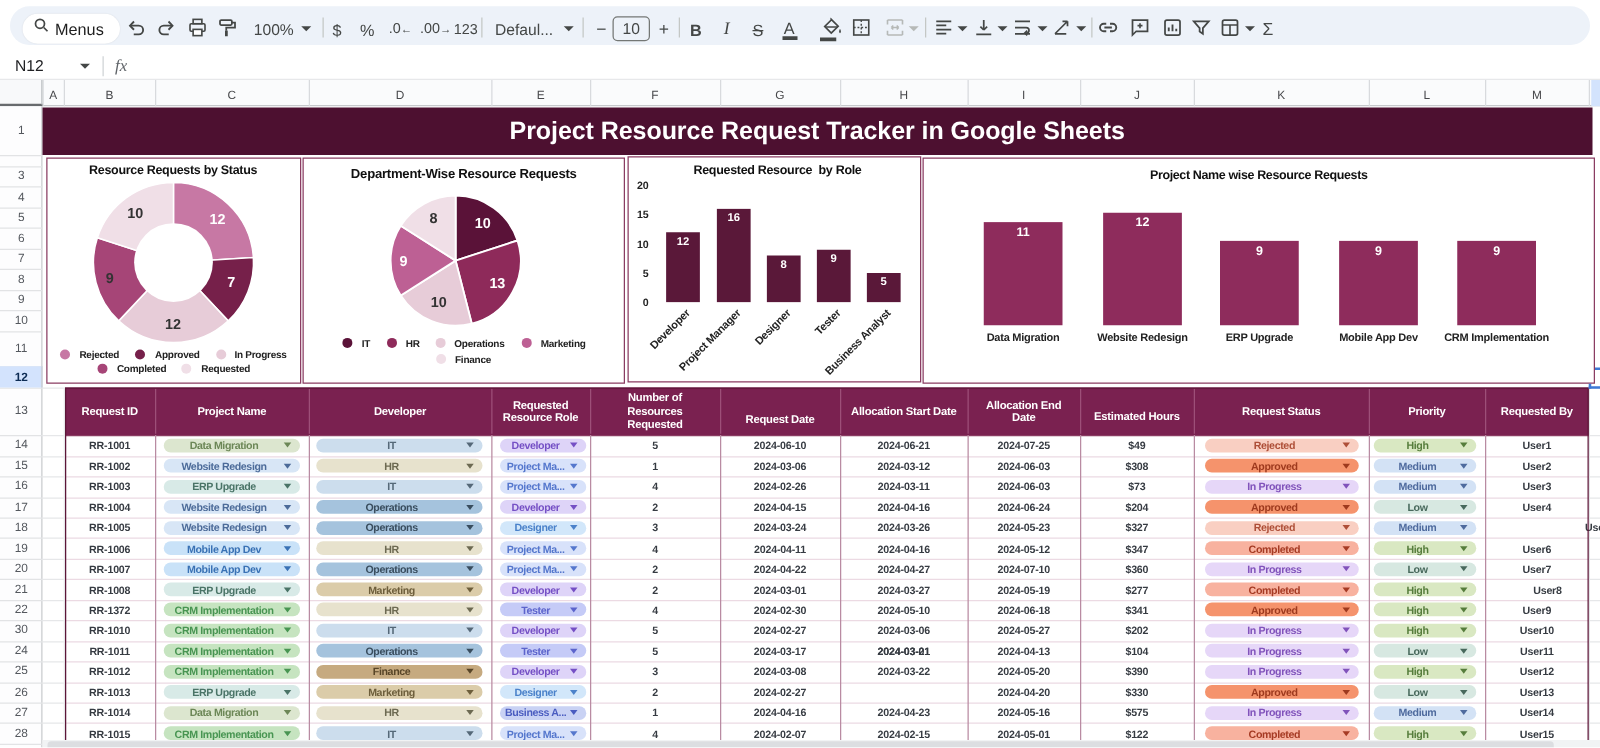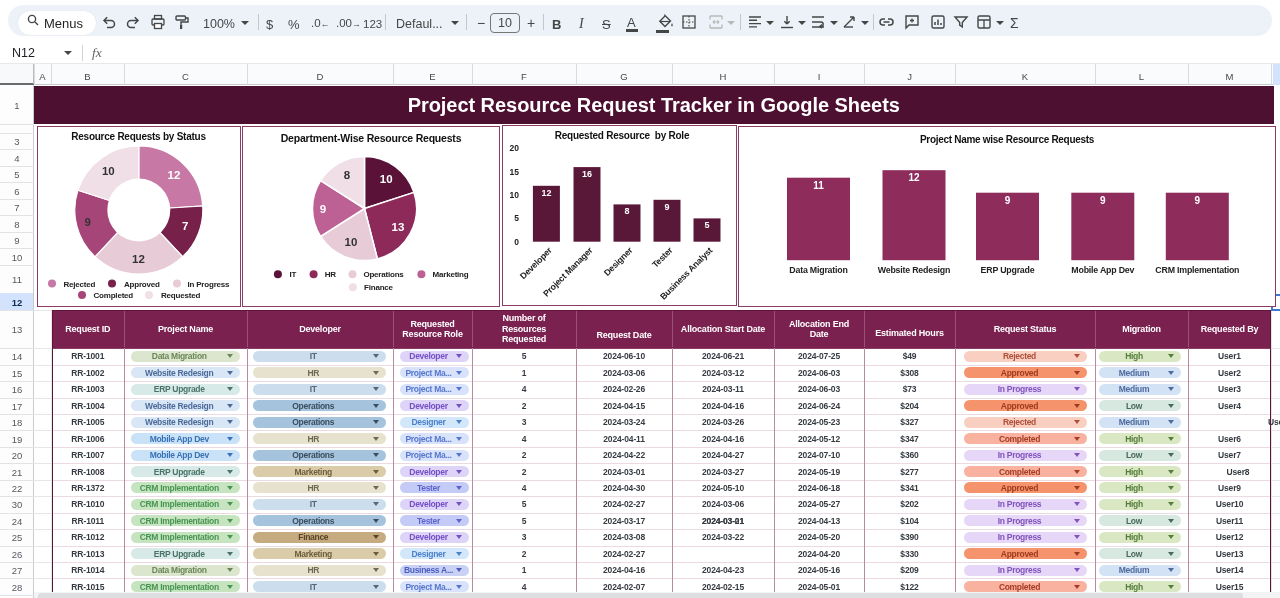--- a/index.html
+++ b/index.html
@@ -346,21 +346,21 @@
 <div class="hcell" style="left:51.5px;top:310.0px;width:72.5px;height:38.2px">Request ID</div>
 <div class="hcell" style="left:124.0px;top:310.0px;width:123.0px;height:38.2px">Project Name</div>
 <div class="hcell" style="left:247.0px;top:310.0px;width:146.0px;height:38.2px">Developer</div>
 <div class="hcell" style="left:393.0px;top:310.0px;width:79.0px;height:38.2px">Requested<br>Resource Role</div>
 <div class="hcell" style="left:472.0px;top:310.0px;width:104.0px;height:38.2px">Number of<br>Resources<br>Requested</div>
 <div class="hcell" style="left:576.0px;top:310.0px;width:96.0px;height:50px">Request Date</div>
 <div class="hcell" style="left:672.0px;top:310.0px;width:102.0px;height:38.2px">Allocation Start Date</div>
 <div class="hcell" style="left:774.0px;top:310.0px;width:90.0px;height:38.2px">Allocation End<br>Date</div>
 <div class="hcell" style="left:864.0px;top:310.0px;width:91.0px;height:47px">Estimated Hours</div>
 <div class="hcell" style="left:955.0px;top:310.0px;width:140.0px;height:38.2px">Request Status</div>
-<div class="hcell" style="left:1095.0px;top:310.0px;width:93.0px;height:38.2px">Migration</div>
+<div class="hcell" style="left:1095.0px;top:310.0px;width:93.0px;height:38.2px">Priority</div>
 <div class="hcell" style="left:1188.0px;top:310.0px;width:83.0px;height:38.2px">Requested By</div>
 <div class="vline" style="left:124.0px;top:311.0px;height:36.2px;background:#9d4f78"></div>
 <div class="vline" style="left:247.0px;top:311.0px;height:36.2px;background:#9d4f78"></div>
 <div class="vline" style="left:393.0px;top:311.0px;height:36.2px;background:#9d4f78"></div>
 <div class="vline" style="left:472.0px;top:311.0px;height:36.2px;background:#9d4f78"></div>
 <div class="vline" style="left:576.0px;top:311.0px;height:36.2px;background:#9d4f78"></div>
 <div class="vline" style="left:672.0px;top:311.0px;height:36.2px;background:#9d4f78"></div>
 <div class="vline" style="left:774.0px;top:311.0px;height:36.2px;background:#9d4f78"></div>
 <div class="vline" style="left:864.0px;top:311.0px;height:36.2px;background:#9d4f78"></div>
 <div class="vline" style="left:955.0px;top:311.0px;height:36.2px;background:#9d4f78"></div>
@@ -457,21 +457,21 @@
 <div class="dcell" style="left:774.0px;top:463.3px;width:90.0px;height:16.44px">2024-05-19</div>
 <div class="dcell" style="left:864.0px;top:463.3px;width:91.0px;height:16.44px">$277</div>
 <div class="dcell" style="left:1188.0px;top:463.3px;width:100px;height:16.44px">User8</div>
 <div class="chip" style="left:131.0px;top:466.0px;width:108.5px;background:#d8eae7;color:#4a7467">ERP Upgrade<div class="chipcar" style="border-top-color:#4a7467"></div></div>
 <div class="chip" style="left:252.5px;top:466.0px;width:133.5px;background:#dbcca9;color:#6d5e3b">Marketing<div class="chipcar" style="border-top-color:#6d5e3b"></div></div>
 <div class="chip" style="left:400.0px;top:466.0px;width:69.0px;background:#ded4f8;color:#7550c5">Developer<div class="chipcar" style="border-top-color:#7550c5"></div></div>
 <div class="chip" style="left:964.0px;top:466.0px;width:123.0px;background:#f8b29f;color:#a63b24">Completed<div class="chipcar" style="border-top-color:#a63b24"></div></div>
 <div class="chip" style="left:1099.0px;top:466.0px;width:82.0px;background:#d9e8c2;color:#567d3c">High<div class="chipcar" style="border-top-color:#567d3c"></div></div>
 <div class="dcell" style="left:51.5px;top:479.7px;width:72.5px;height:16.44px">RR-1372</div>
 <div class="dcell" style="left:472.0px;top:479.7px;width:104.0px;height:16.44px">4</div>
-<div class="dcell" style="left:576.0px;top:479.7px;width:96.0px;height:16.44px">2024-04-30</div>
+<div class="dcell" style="left:576.0px;top:479.7px;width:96.0px;height:16.44px">2024-02-30</div>
 <div class="dcell" style="left:672.0px;top:479.7px;width:102.0px;height:16.44px">2024-05-10</div>
 <div class="dcell" style="left:774.0px;top:479.7px;width:90.0px;height:16.44px">2024-06-18</div>
 <div class="dcell" style="left:864.0px;top:479.7px;width:91.0px;height:16.44px">$341</div>
 <div class="dcell" style="left:1188.0px;top:479.7px;width:83.0px;height:16.44px">User9</div>
 <div class="chip" style="left:131.0px;top:482.4px;width:108.5px;background:#c6e4c0;color:#489552">CRM Implementation<div class="chipcar" style="border-top-color:#489552"></div></div>
 <div class="chip" style="left:252.5px;top:482.4px;width:133.5px;background:#e7e2cd;color:#6d6a52">HR<div class="chipcar" style="border-top-color:#6d6a52"></div></div>
 <div class="chip" style="left:400.0px;top:482.4px;width:69.0px;background:#c5cbf7;color:#5c64cc">Tester<div class="chipcar" style="border-top-color:#5c64cc"></div></div>
 <div class="chip" style="left:964.0px;top:482.4px;width:123.0px;background:#f5936c;color:#9e3a1e">Approved<div class="chipcar" style="border-top-color:#9e3a1e"></div></div>
 <div class="chip" style="left:1099.0px;top:482.4px;width:82.0px;background:#d9e8c2;color:#567d3c">High<div class="chipcar" style="border-top-color:#567d3c"></div></div>
 <div class="dcell" style="left:51.5px;top:496.2px;width:72.5px;height:16.44px">RR-1010</div>
@@ -520,21 +520,21 @@
 <div class="chip" style="left:131.0px;top:548.2px;width:108.5px;background:#d8eae7;color:#4a7467">ERP Upgrade<div class="chipcar" style="border-top-color:#4a7467"></div></div>
 <div class="chip" style="left:252.5px;top:548.2px;width:133.5px;background:#dbcca9;color:#6d5e3b">Marketing<div class="chipcar" style="border-top-color:#6d5e3b"></div></div>
 <div class="chip" style="left:400.0px;top:548.2px;width:69.0px;background:#d2e7fa;color:#4b82ca">Designer<div class="chipcar" style="border-top-color:#4b82ca"></div></div>
 <div class="chip" style="left:964.0px;top:548.2px;width:123.0px;background:#f5936c;color:#9e3a1e">Approved<div class="chipcar" style="border-top-color:#9e3a1e"></div></div>
 <div class="chip" style="left:1099.0px;top:548.2px;width:82.0px;background:#d7e8e1;color:#48695c">Low<div class="chipcar" style="border-top-color:#48695c"></div></div>
 <div class="dcell" style="left:51.5px;top:561.9px;width:72.5px;height:16.44px">RR-1014</div>
 <div class="dcell" style="left:472.0px;top:561.9px;width:104.0px;height:16.44px">1</div>
 <div class="dcell" style="left:576.0px;top:561.9px;width:96.0px;height:16.44px">2024-04-16</div>
 <div class="dcell" style="left:672.0px;top:561.9px;width:102.0px;height:16.44px">2024-04-23</div>
 <div class="dcell" style="left:774.0px;top:561.9px;width:90.0px;height:16.44px">2024-05-16</div>
-<div class="dcell" style="left:864.0px;top:561.9px;width:91.0px;height:16.44px">$209</div>
+<div class="dcell" style="left:864.0px;top:561.9px;width:91.0px;height:16.44px">$575</div>
 <div class="dcell" style="left:1188.0px;top:561.9px;width:83.0px;height:16.44px">User14</div>
 <div class="chip" style="left:131.0px;top:564.6px;width:108.5px;background:#dce6cf;color:#6c8757">Data Migration<div class="chipcar" style="border-top-color:#6c8757"></div></div>
 <div class="chip" style="left:252.5px;top:564.6px;width:133.5px;background:#e7e2cd;color:#6d6a52">HR<div class="chipcar" style="border-top-color:#6d6a52"></div></div>
 <div class="chip" style="left:400.0px;top:564.6px;width:69.0px;background:#c9d2f4;color:#4a5cc0">Business A...<div class="chipcar" style="border-top-color:#4a5cc0"></div></div>
 <div class="chip" style="left:964.0px;top:564.6px;width:123.0px;background:#e6d7f8;color:#8153bb">In Progress<div class="chipcar" style="border-top-color:#8153bb"></div></div>
 <div class="chip" style="left:1099.0px;top:564.6px;width:82.0px;background:#d3e2f5;color:#4f6b9e">Medium<div class="chipcar" style="border-top-color:#4f6b9e"></div></div>
 <div class="dcell" style="left:51.5px;top:578.4px;width:72.5px;height:16.44px">RR-1015</div>
 <div class="dcell" style="left:472.0px;top:578.4px;width:104.0px;height:16.44px">4</div>
 <div class="dcell" style="left:576.0px;top:578.4px;width:96.0px;height:16.44px">2024-02-07</div>
 <div class="dcell" style="left:672.0px;top:578.4px;width:102.0px;height:16.44px">2024-02-15</div>

